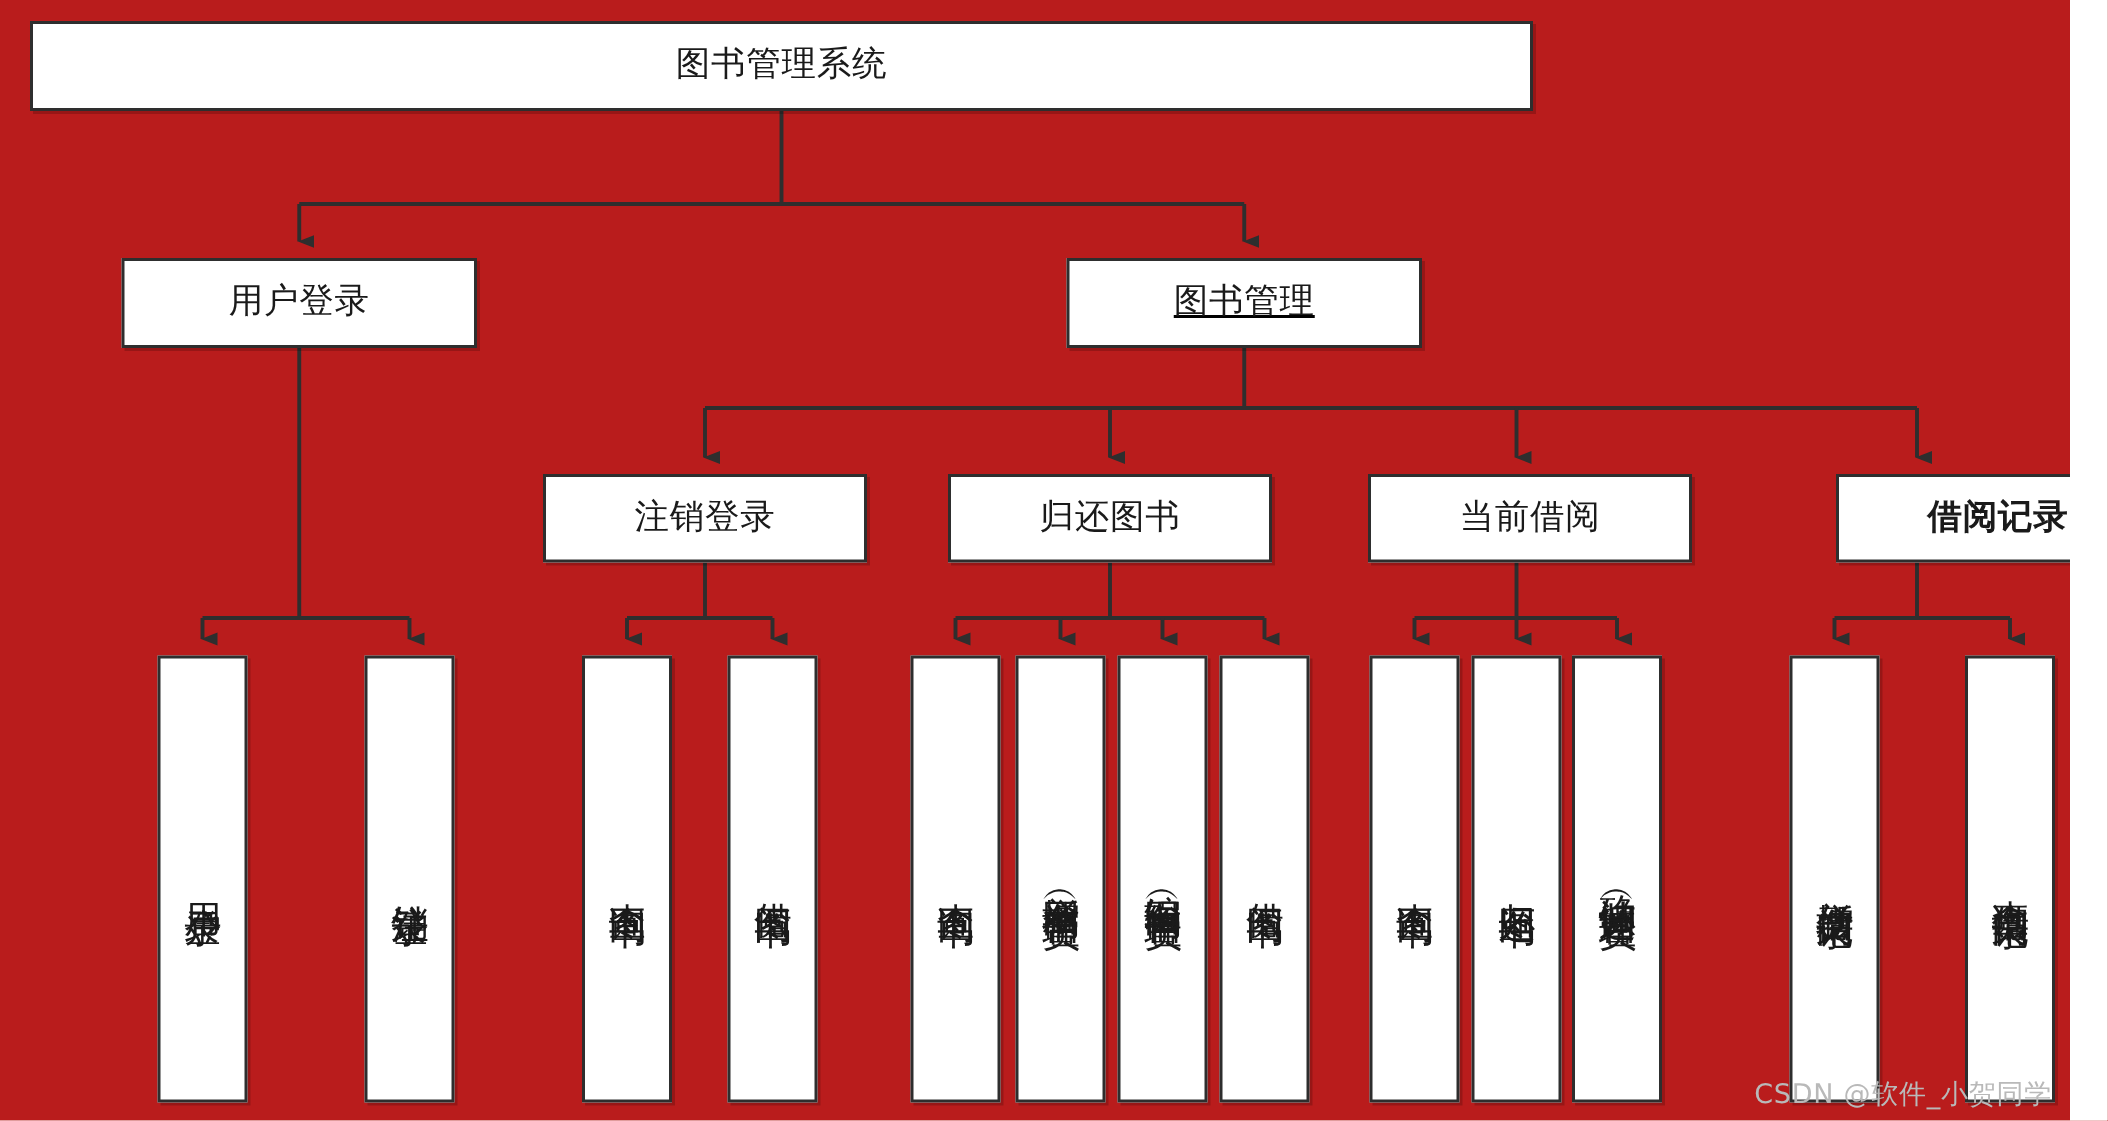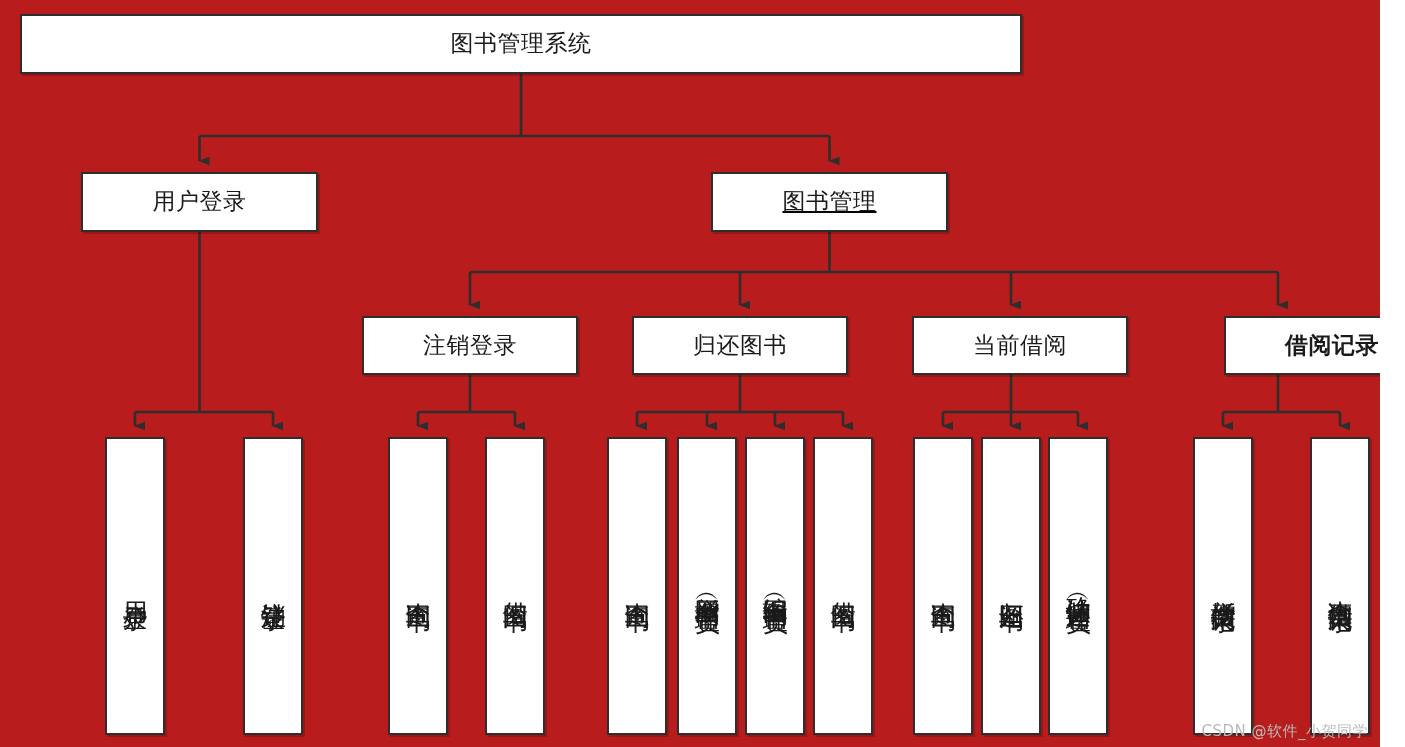--- a/index.html
+++ b/index.html
@@ -47,21 +47,21 @@
     writing-mode: vertical-rl;
     text-orientation: upright;
     font-size: 25px;
     letter-spacing: 2px;
     line-height: 1.1;
   }
   .watermark {
     position: absolute;
     right: 12px;
     bottom: 6px;
-    font-size: 15px;
+    font-size: 18px;
     color: #b9b9b9;
     letter-spacing: 0.5px;
     white-space: nowrap;
     pointer-events: none;
     user-select: none;
   }
 </style>
 </head>
 <body>
 

